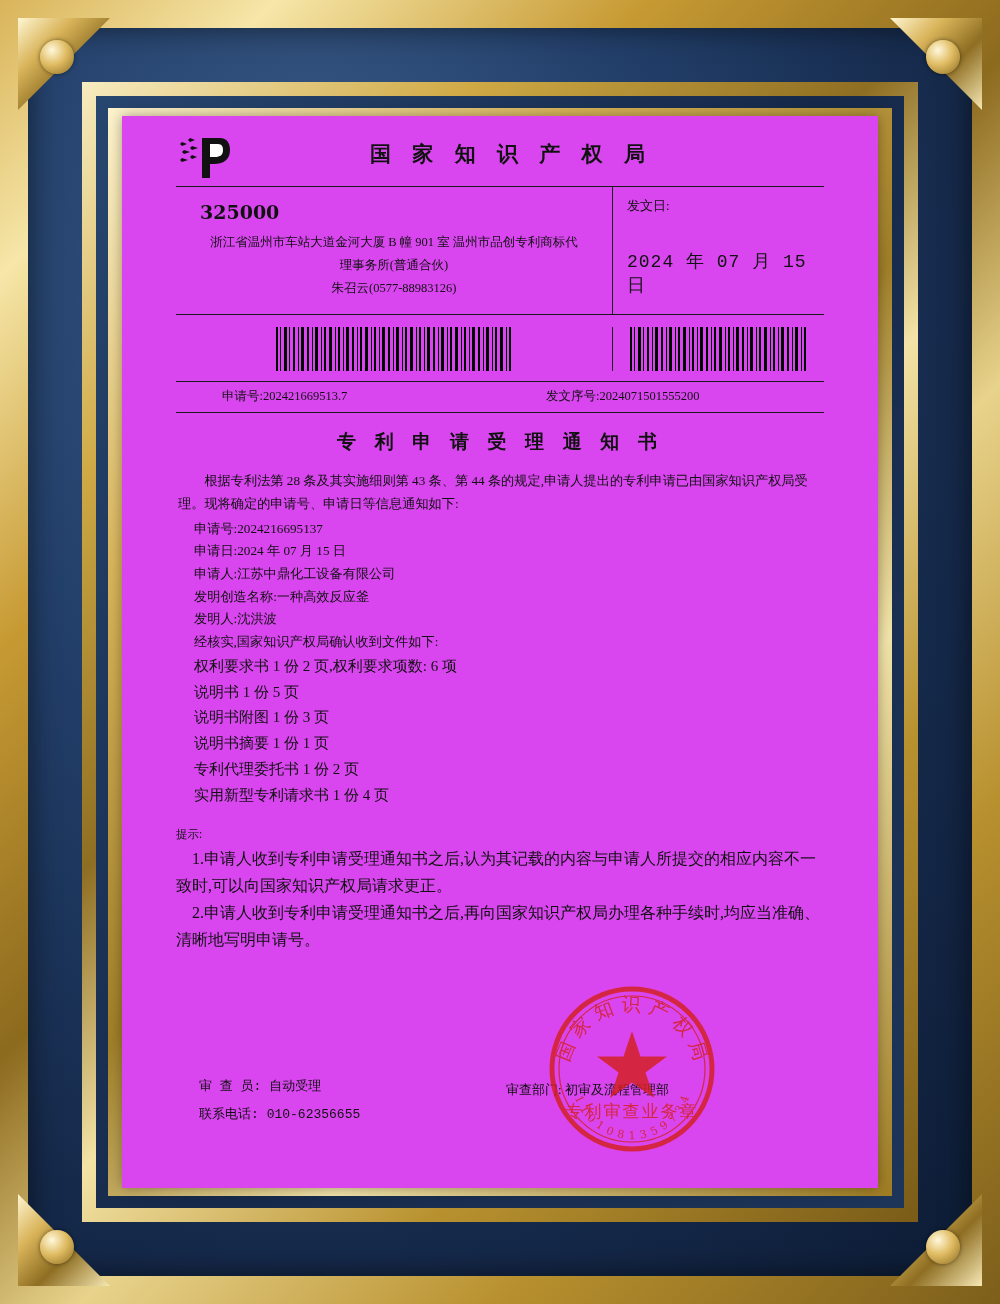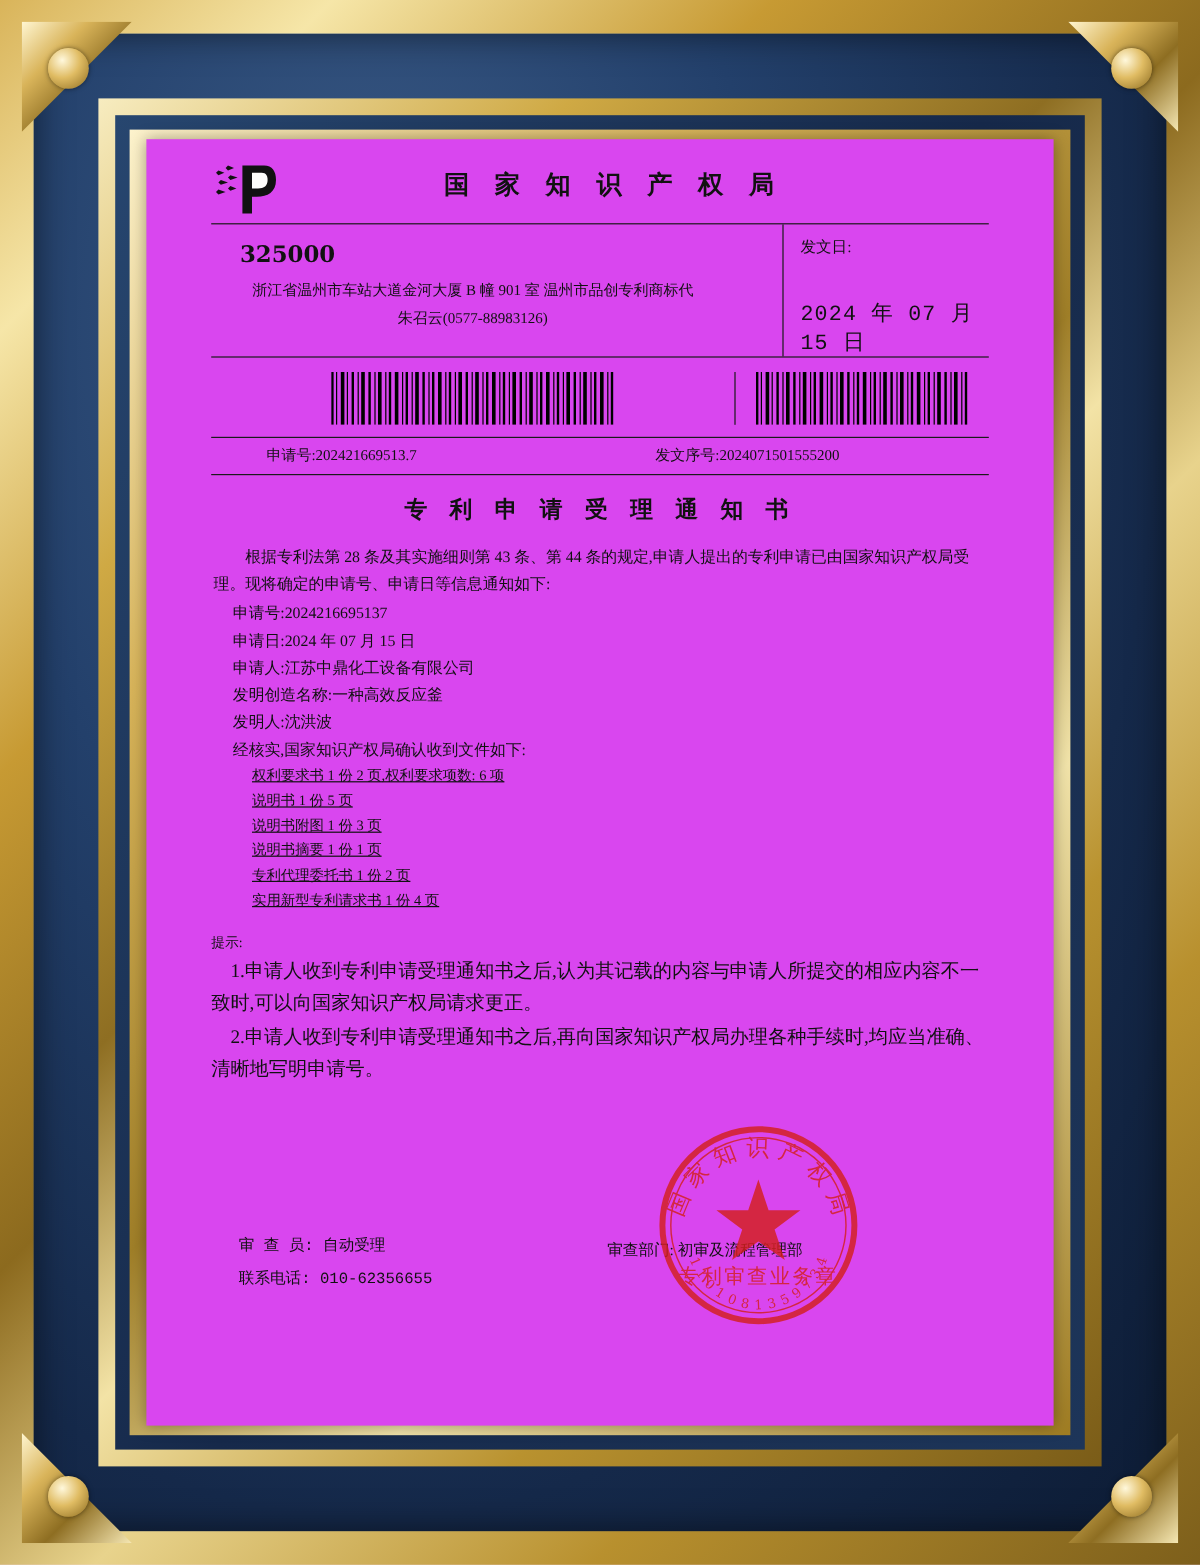--- a/index.html
+++ b/index.html
@@ -71,21 +71,21 @@
   }
   .hdr-title{
     position:absolute;left:120px;top:10px;width:430px;
     text-align:center;
     font-size:21px;letter-spacing:7px;font-weight:bold;
     font-family:"DejaVu Serif", serif;
   }
   .rule{border-top:1.5px solid #1a1a1a;}
 
   
-  .addr-wrap{display:flex;border-bottom:1.2px solid #1a1a1a;gap:40px;}
+  .addr-wrap{display:flex;border-bottom:1.2px solid #1a1a1a;}
   .addr-left{width:436px;padding:12px 6px 14px 6px;box-sizing:border-box;}
   .addr-right{flex:1;border-left:1.2px solid #1a1a1a;padding:10px 0 0 14px;box-sizing:border-box;}
   .zip{font-size:19px;font-weight:bold;margin:2px 0 8px 18px;font-family:"DejaVu Serif",serif;}
   .addr-line{font-size:12.5px;text-align:center;line-height:1.85;}
   .date-label{font-size:13px;}
   .date-value{font-size:18px;margin-top:34px;letter-spacing:1px;font-family:Liberation Mono, monospace;}
 
   
   .bc-row{display:flex;border-bottom:1.2px solid #1a1a1a;padding:12px 0 10px 0;}
   .bc-cell{width:436px;display:flex;justify-content:center;}
@@ -99,21 +99,21 @@
 
   
   .doc-title{
     text-align:center;font-size:19px;font-weight:bold;letter-spacing:6px;
     margin:16px 0 14px 0;font-family:"DejaVu Serif",serif;
   }
 
   
   .para{font-size:13.2px;line-height:1.75;text-indent:2em;margin:0 2px 2px 2px;}
   .field{font-size:13.2px;line-height:1.72;margin-left:18px;}
-  .field-ind{font-size:12px;line-height:1.72;margin-left:34px;text-decoration:underline;}
+  .field-ind{font-size:15px;line-height:1.72;margin-left:18px;}
 
   
   .tips-title{font-size:11.5px;margin:18px 0 3px 0;}
   .tip{font-size:16px;line-height:1.7;text-indent:1em;margin:0;}
 
   
   .sig{position:relative;margin-top:120px;height:70px;}
   .sig-left{position:absolute;left:23px;top:0;font-size:13px;line-height:2.1;font-family:Liberation Mono, monospace;}
   .sig-right{position:absolute;left:330px;top:8px;font-size:13px;}
   .stamp{
@@ -165,20 +165,21 @@
         </svg>
       </span>
       <div class="hdr-title">国 家 知 识 产 权 局</div>
     </div>
     <div class="rule"></div>
 
     <div class="addr-wrap">
       <div class="addr-left">
         <div class="zip">325000</div>
         <div class="addr-line">浙江省温州市车站大道金河大厦 B 幢 901 室  温州市品创专利商标代</div>
+        <div class="addr-line">理事务所(普通合伙)</div>
         <div class="addr-line">朱召云(0577-88983126)</div>
       </div>
       <div class="addr-right">
         <div class="date-label">发文日:</div>
         <div class="date-value">2024 年 07 月 15 日</div>
       </div>
     </div>
 
     <div class="bc-row">
       <div class="bc-cell">

